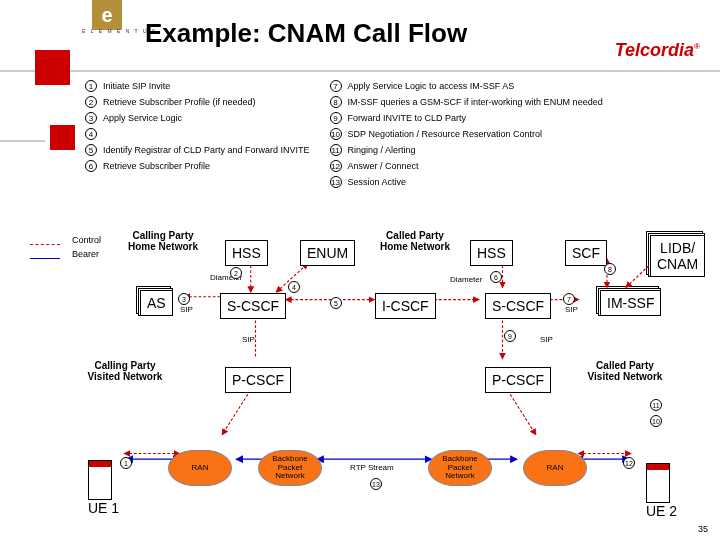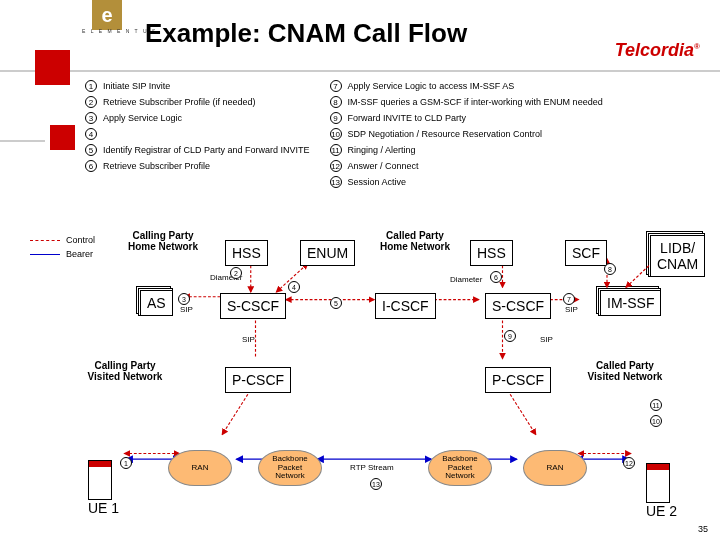--- a/index.html
+++ b/index.html
@@ -17,25 +17,25 @@
   .steps { position: absolute; top: 80px; left: 85px; display: flex; gap: 20px; }
   .col { display: flex; flex-direction: column; gap: 4px; }
   .step { display: flex; align-items: center; gap: 6px; font-size: 9px; }
   .num { width: 12px; height: 12px; border: 1px solid #000; border-radius: 50%; display: flex; align-items: center; justify-content: center; font-size: 8px; flex-shrink: 0; }
   .diagram { position: absolute; top: 235px; left: 10px; right: 10px; bottom: 20px; }
   .node { position: absolute; font-size: 14px; text-align: center; }
   .box { border: 1px solid #000; padding: 4px 6px; background: #fff; }
   .label { position: absolute; font-size: 10px; text-align: center; line-height: 1.1; }
   .label.b { font-weight: bold; font-size: 10px; }
   .legend { position: absolute; top: 0px; left: 20px; font-size: 9px; }
-  .legend-row { display: flex; align-items: center; gap: 6px; margin-bottom: 4px; }
+  .legend-row { display: flex; align-items: flex-end; gap: 12px; margin-bottom: 4px; }
   .legend-line { width: 30px; height: 0; border-top: 1.5px solid; position: relative; }
   .legend-line.ctrl { border-top-style: dashed; border-color: #c00; }
   .legend-line.bear { border-color: #00c; }
-  .cloud { position: absolute; width: 64px; height: 36px; background: #fdba74; border: 1px solid #888; border-radius: 50% / 60%; font-size: 8px; display: flex; align-items: center; justify-content: center; text-align: center; line-height: 1.1; }
+  .cloud { position: absolute; width: 64px; height: 36px; background: #f97316; border: 1px solid #888; border-radius: 50% / 60%; font-size: 8px; display: flex; align-items: center; justify-content: center; text-align: center; line-height: 1.1; }
   .ue { width: 24px; height: 40px; border: 1px solid #000; background: #fff; display: flex; flex-direction: column; }
   .ue-mark { height: 6px; background: #c00; }
   .small-num { position: absolute; width: 12px; height: 12px; border: 1px solid #000; border-radius: 50%; display: flex; align-items: center; justify-content: center; font-size: 7px; background: #fff; z-index: 5; }
   svg.lines { position: absolute; top: 0; left: 0; width: 100%; height: 100%; pointer-events: none; }
   .stack { position: absolute; }
   .stack .box { position: relative; }
   .stack::before, .stack::after { content: ""; position: absolute; border: 1px solid #000; background: #fff; width: 100%; height: 100%; }
   .stack::before { left: -4px; top: -4px; z-index: -2; }
   .stack::after { left: -2px; top: -2px; z-index: -1; }
   .page-num { position: absolute; right: 12px; bottom: 6px; font-size: 9px; }

